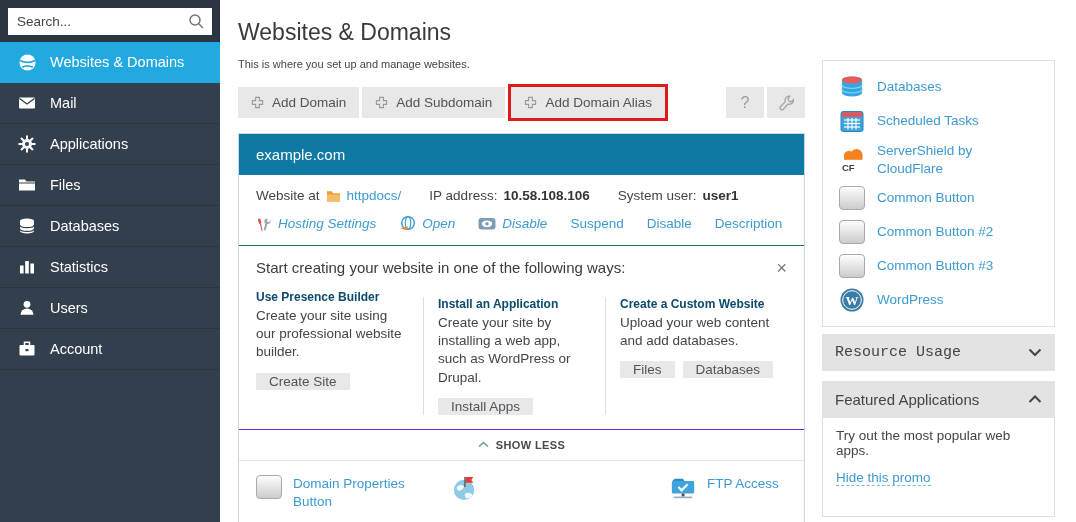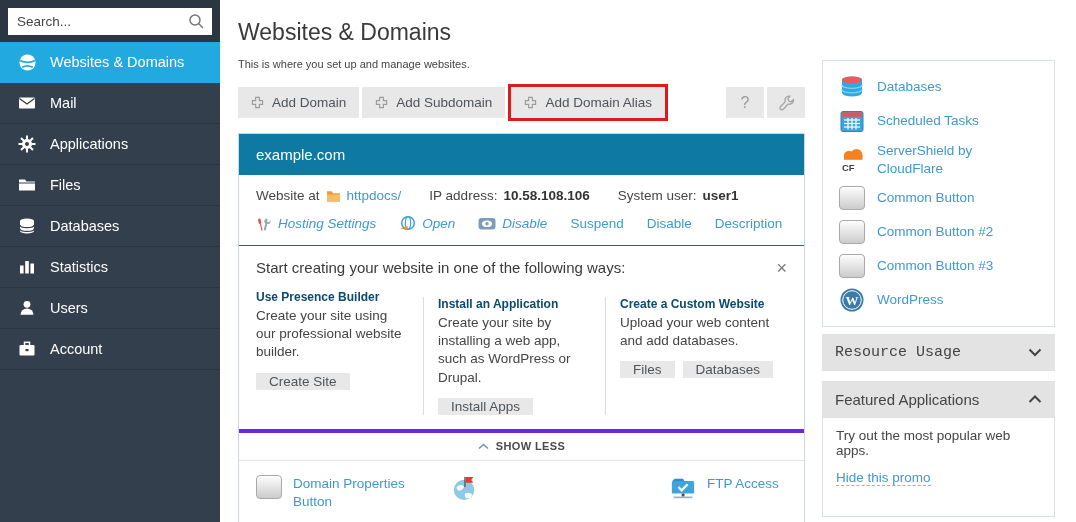--- a/index.html
+++ b/index.html
@@ -46,21 +46,21 @@
   .promo-title-row { display:flex; justify-content:space-between; align-items:flex-start;
     font-size:15px; color:#3b3b3b; }
   .close-x { color:#777; font-size:18px; line-height:1; cursor:pointer; }
   .cols { display:flex; margin-top:13px; }
   .col { flex:1; padding-right:13px; font-size:13.5px; color:#444; }
   .col + .col { border-left:1px solid #ddd; padding-left:14px;margin-top:7px; }
   .col h3 { font-size:12px; margin-bottom:3px; color:#0c4a6e; font-weight:bold; }
   .col p { margin-bottom:11px; line-height:1.35; }
   .col .btn { height:17px; }
   .btn-row { display:flex; gap:8px; }
-  .showless { border-top:4px solid #6d28d9; height:31px; display:flex; align-items:center;
+  .showless { border-top:1px solid #6d28d9; height:31px; display:flex; align-items:center;
     justify-content:center; gap:7px; font-size:11px; font-weight:bold; color:#4a4a4a;
     letter-spacing:.4px; cursor:pointer; }
   .tools-row { border-top:1px solid #e4e4e4; padding:14px 17px 24px; display:flex; }
   .tool { display:flex; gap:11px; align-items:flex-start; }
   .tool.t1 { width:196px; } .tool.t2 { width:218px; } .tool.t3 { flex:1; }
   .tool .lbl { font-size:13.5px; line-height:1.35; max-width:128px; display:inline-block; }
   .btn3d { width:26px; height:24px; border-radius:4px; border:1px solid #a9a9a9;
     background:linear-gradient(#fdfdfd,#cccccc); box-shadow:inset 0 1px 0 #fff; flex-shrink:0; }
 
   

